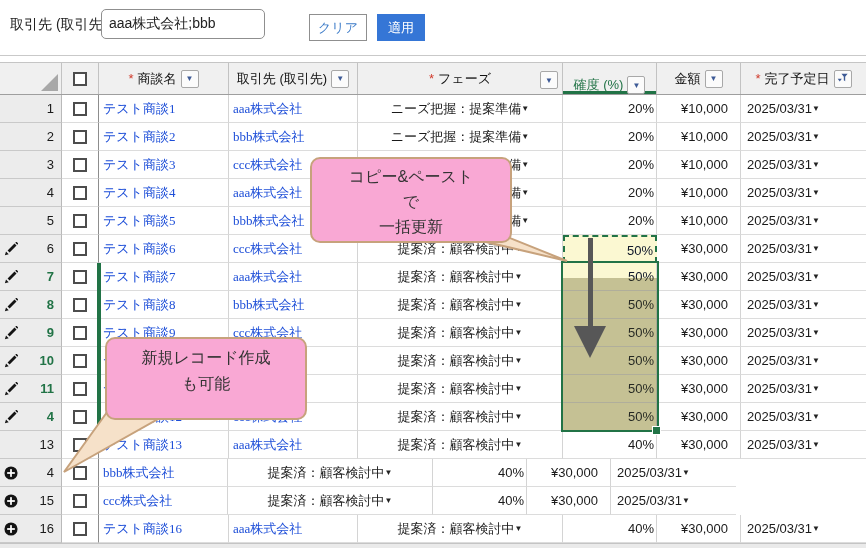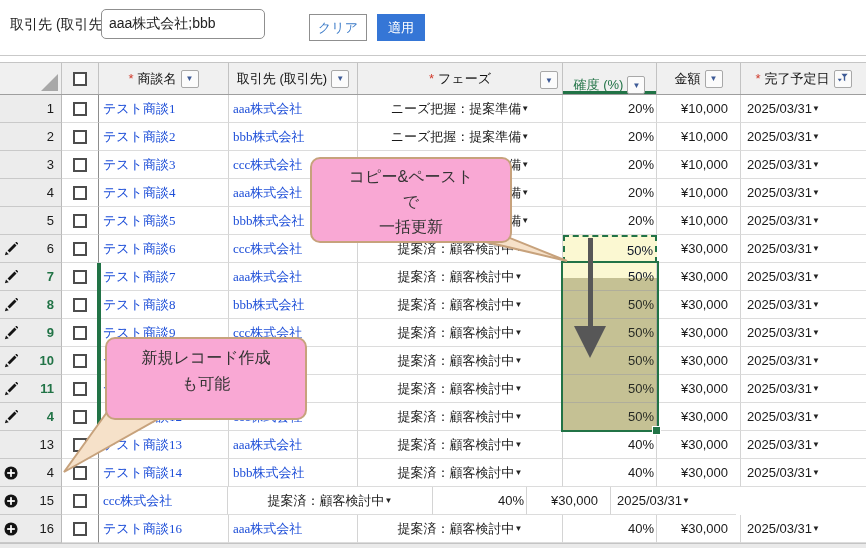--- a/index.html
+++ b/index.html
@@ -539,23 +539,20 @@
       <span class="gicon"><svg width="14" height="14" viewBox="0 0 16 16">
                 <circle cx="8" cy="8" r="7.5" fill="#141414"></circle>
                 <rect x="7" y="3.6" width="2" height="8.8" fill="#fff"></rect>
                 <rect x="3.6" y="7" width="8.8" height="2" fill="#fff"></rect>
               </svg></span>
       <span class="rnum">4</span>
     </div>
     <div class="cell c1">
       <span class="cb"></span>
     </div>
-    <div class="cell c2">
-      <a class="lnk">テスト商談14</a>
-    </div>
     <div class="cell c3">
       <a class="lnk">bbb株式会社</a>
     </div>
     <div class="cell c4">
       <span>提案済：顧客検討中</span>
       <span class="dd">▼</span>
     </div>
     <div class="cell c5">
       <span>40%</span>
     </div>

